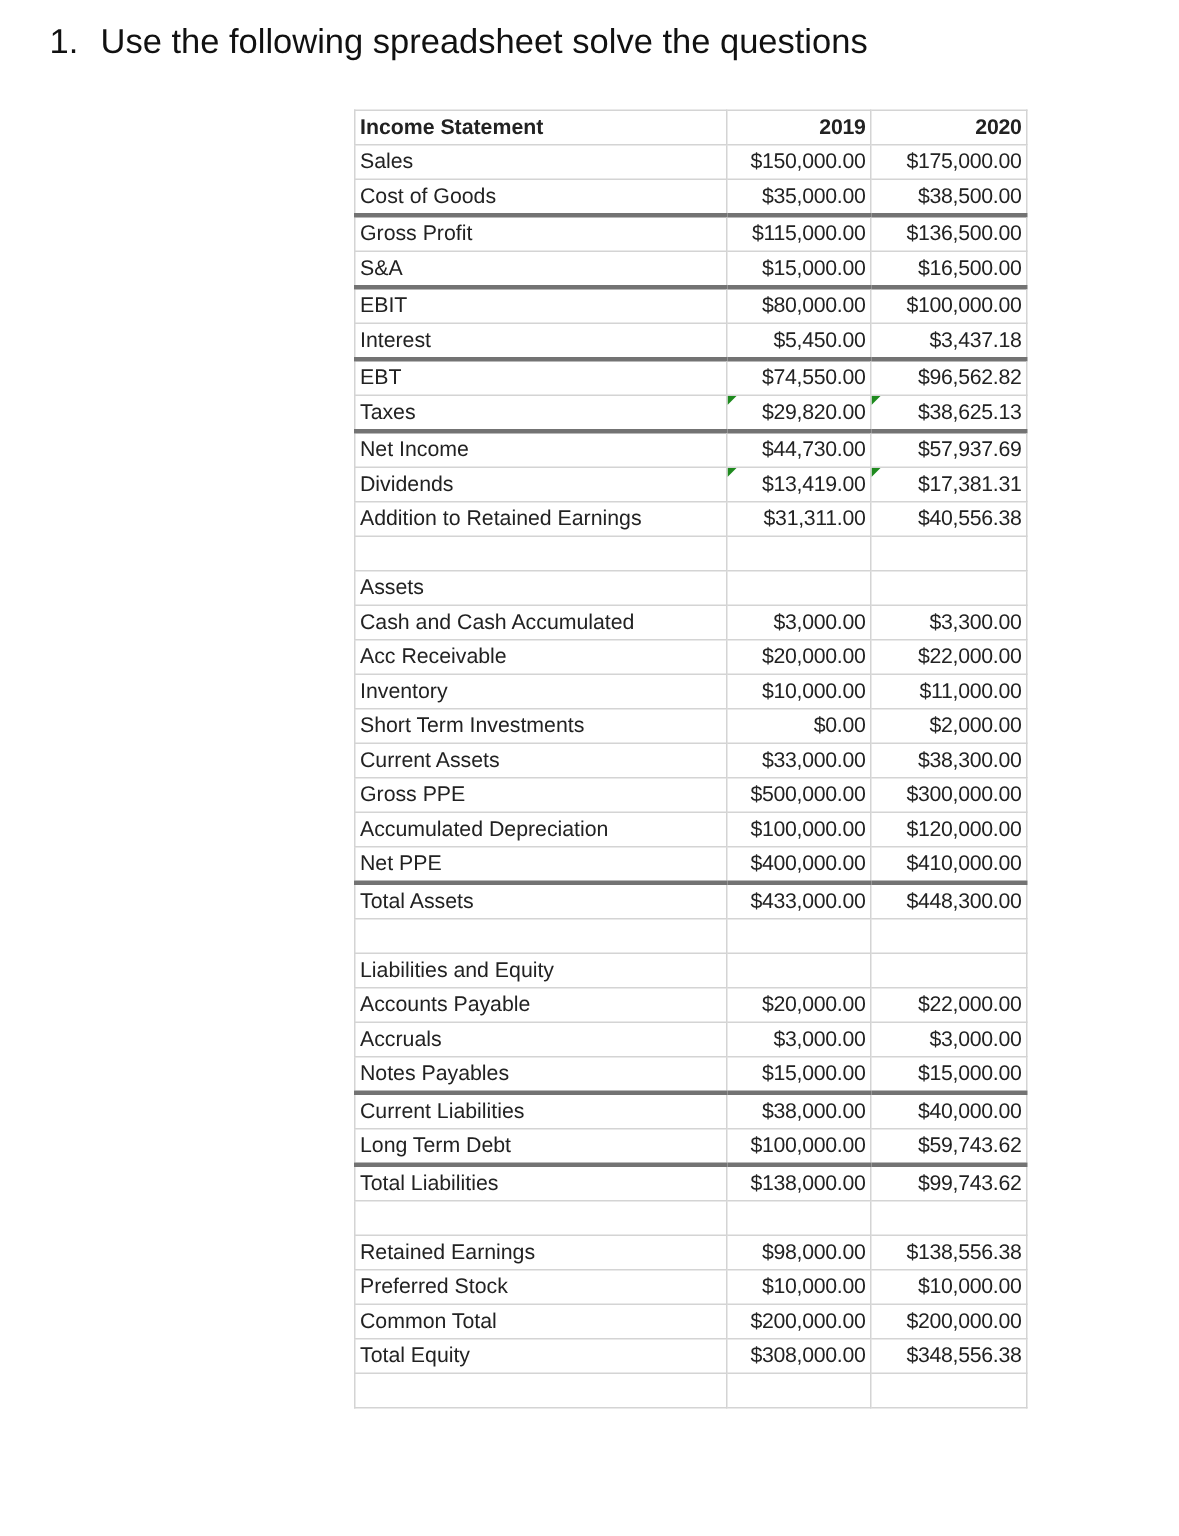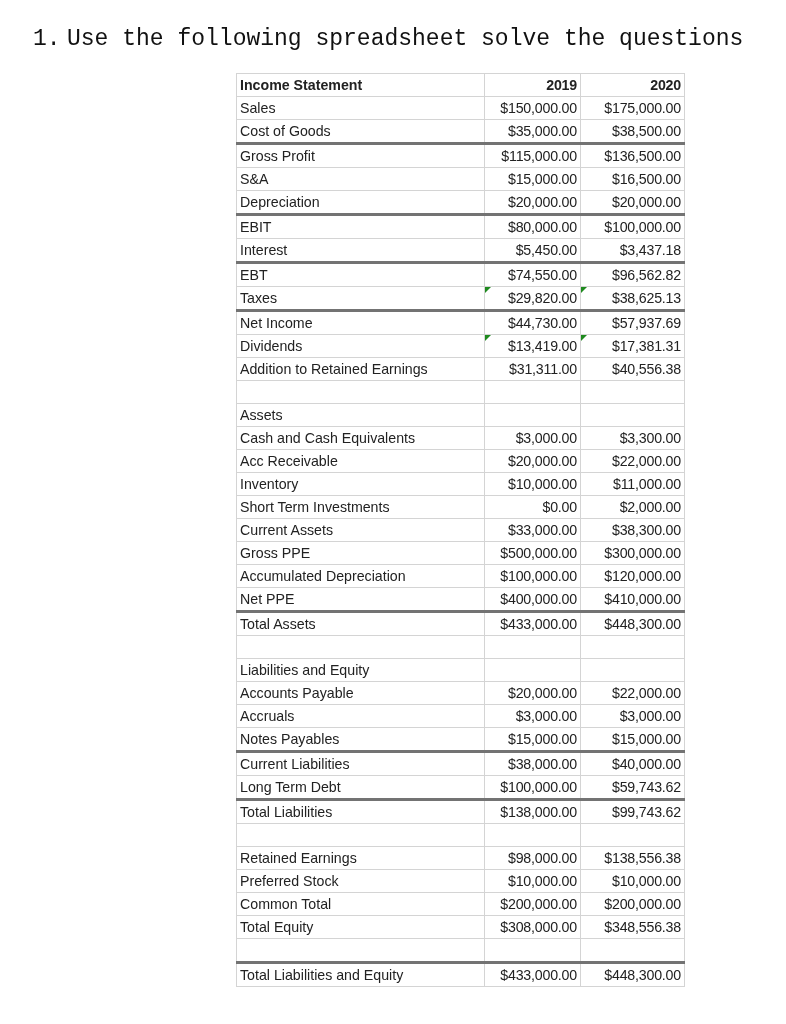--- a/index.html
+++ b/index.html
@@ -1,21 +1,20 @@
 <!DOCTYPE html>
 <html><head>
 <meta charset="utf-8">
 <style>
   html, body { margin: 0; padding: 0; background: #ffffff; }
   body { width: 786px; height: 1024px; position: relative; overflow: hidden; }
   .question {
     position: absolute; left: 33px; top: 14px;
-    font-family: Liberation Mono, monospace; font-size: 23px; color: #111;
+    font-family: Liberation Sans, sans-serif; font-size: 23px; color: #111;
     white-space: nowrap;
-    margin-top: 12px;
   }
   .question .num { display: inline-block; width: 34px; }
   .sheet {
     position: absolute; left: 236px; top: 73px;
     border-collapse: collapse; table-layout: fixed;
     font-family: "Liberation Sans", sans-serif; font-size: 14.2px; color: #222; padding-left: 36px;
   }
   .sheet col.c0 { width: 248px; }
   .sheet col.c1 { width: 96px; }
   .sheet col.c2 { width: 104px; }
@@ -64,25 +63,20 @@
       <tr class="thick">
         <td><span>Gross Profit</span></td>
         <td class="num"><span>$115,000.00</span></td>
         <td class="num"><span>$136,500.00</span></td>
       </tr>
       <tr>
         <td><span>S&amp;A</span></td>
         <td class="num"><span>$15,000.00</span></td>
         <td class="num"><span>$16,500.00</span></td>
       </tr>
-      <tr>
-        <td><span>Depreciation</span></td>
-        <td class="num"><span>$20,000.00</span></td>
-        <td class="num"><span>$20,000.00</span></td>
-      </tr>
       <tr class="thick">
         <td><span>EBIT</span></td>
         <td class="num"><span>$80,000.00</span></td>
         <td class="num"><span>$100,000.00</span></td>
       </tr>
       <tr>
         <td><span>Interest</span></td>
         <td class="num"><span>$5,450.00</span></td>
         <td class="num"><span>$3,437.18</span></td>
       </tr>
@@ -115,21 +109,21 @@
         <td><span></span></td>
         <td class="num"><span></span></td>
         <td class="num"><span></span></td>
       </tr>
       <tr>
         <td><span>Assets</span></td>
         <td class="num"><span></span></td>
         <td class="num"><span></span></td>
       </tr>
       <tr>
-        <td><span>Cash and Cash Equivalents</span></td>
+        <td><span>Cash and Cash Accumulated</span></td>
         <td class="num"><span>$3,000.00</span></td>
         <td class="num"><span>$3,300.00</span></td>
       </tr>
       <tr>
         <td><span>Acc Receivable</span></td>
         <td class="num"><span>$20,000.00</span></td>
         <td class="num"><span>$22,000.00</span></td>
       </tr>
       <tr>
         <td><span>Inventory</span></td>
@@ -228,20 +222,15 @@
       </tr>
       <tr>
         <td><span>Total Equity</span></td>
         <td class="num"><span>$308,000.00</span></td>
         <td class="num"><span>$348,556.38</span></td>
       </tr>
       <tr>
         <td><span></span></td>
         <td class="num"><span></span></td>
         <td class="num"><span></span></td>
-      </tr>
-      <tr class="thick">
-        <td><span>Total Liabilities and Equity</span></td>
-        <td class="num"><span>$433,000.00</span></td>
-        <td class="num"><span>$448,300.00</span></td>
       </tr>
     </tbody>
 </table>
 
 </body></html>

